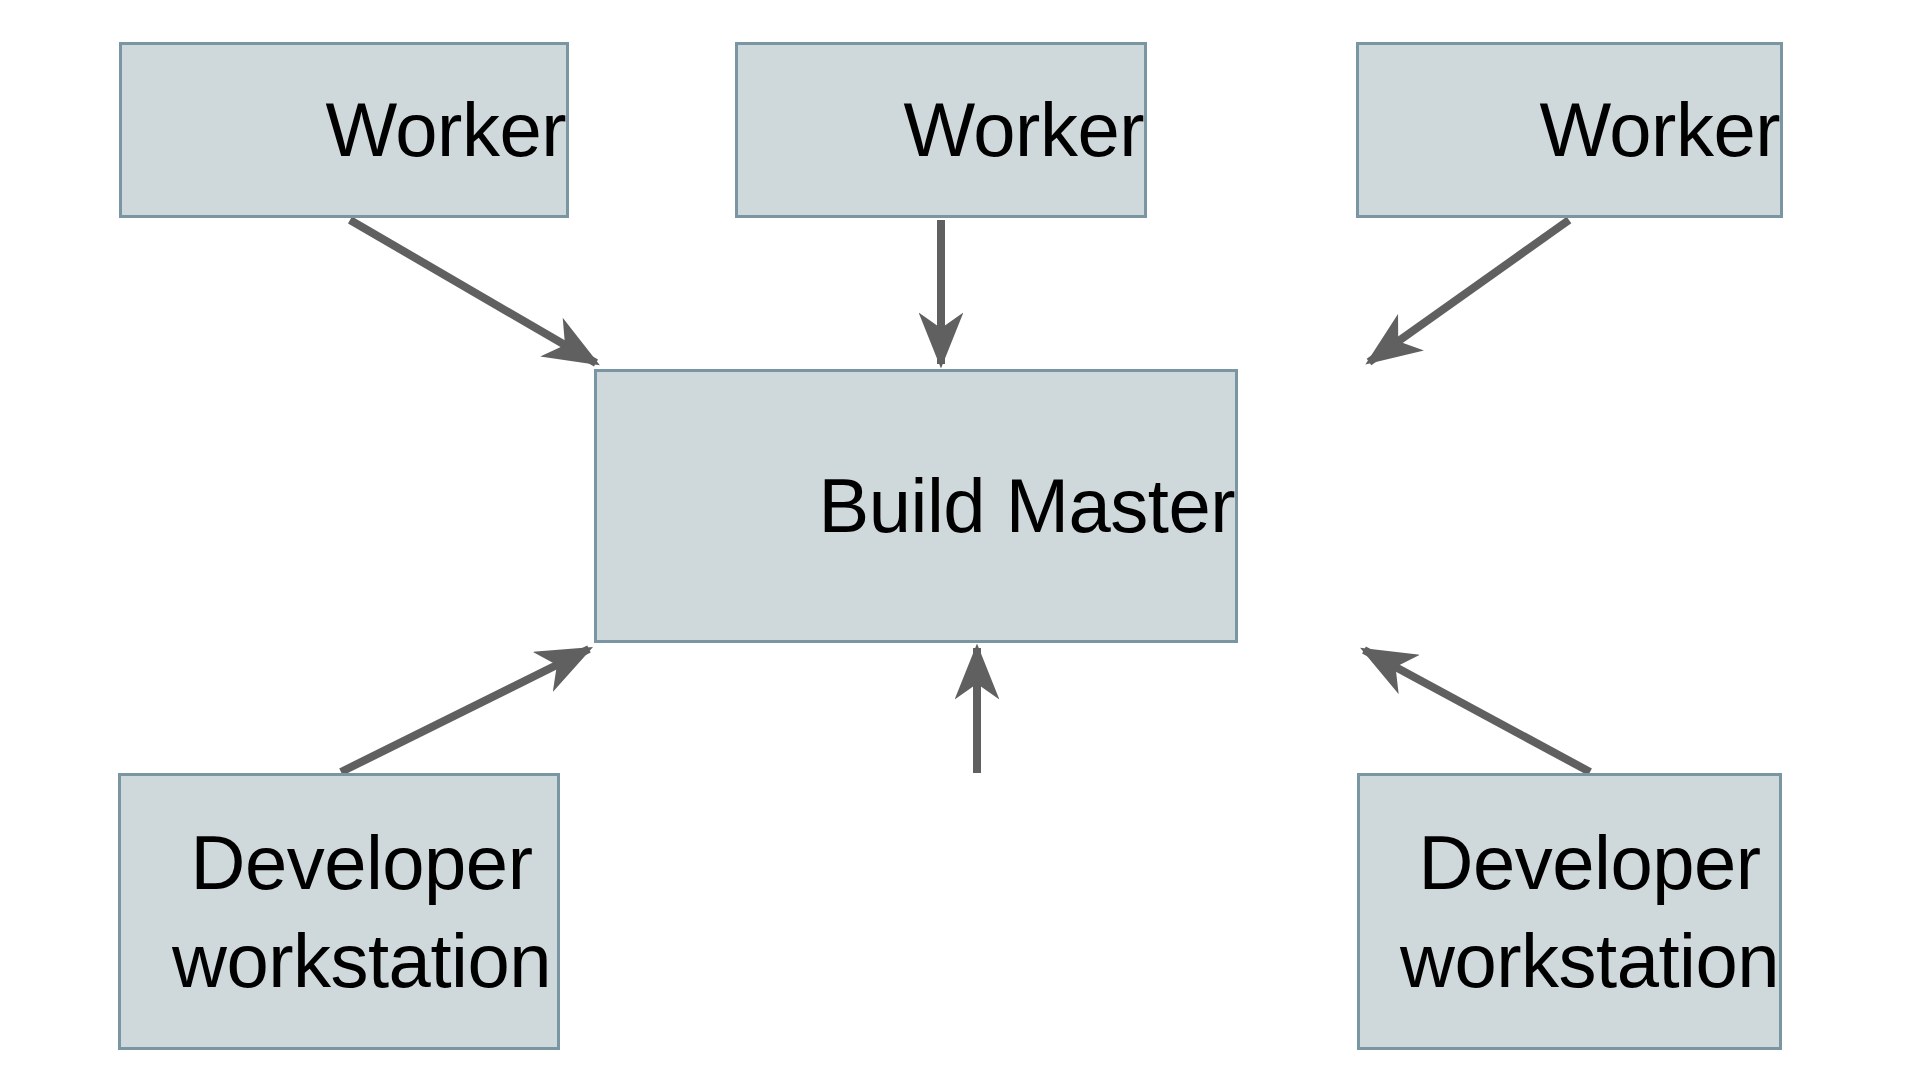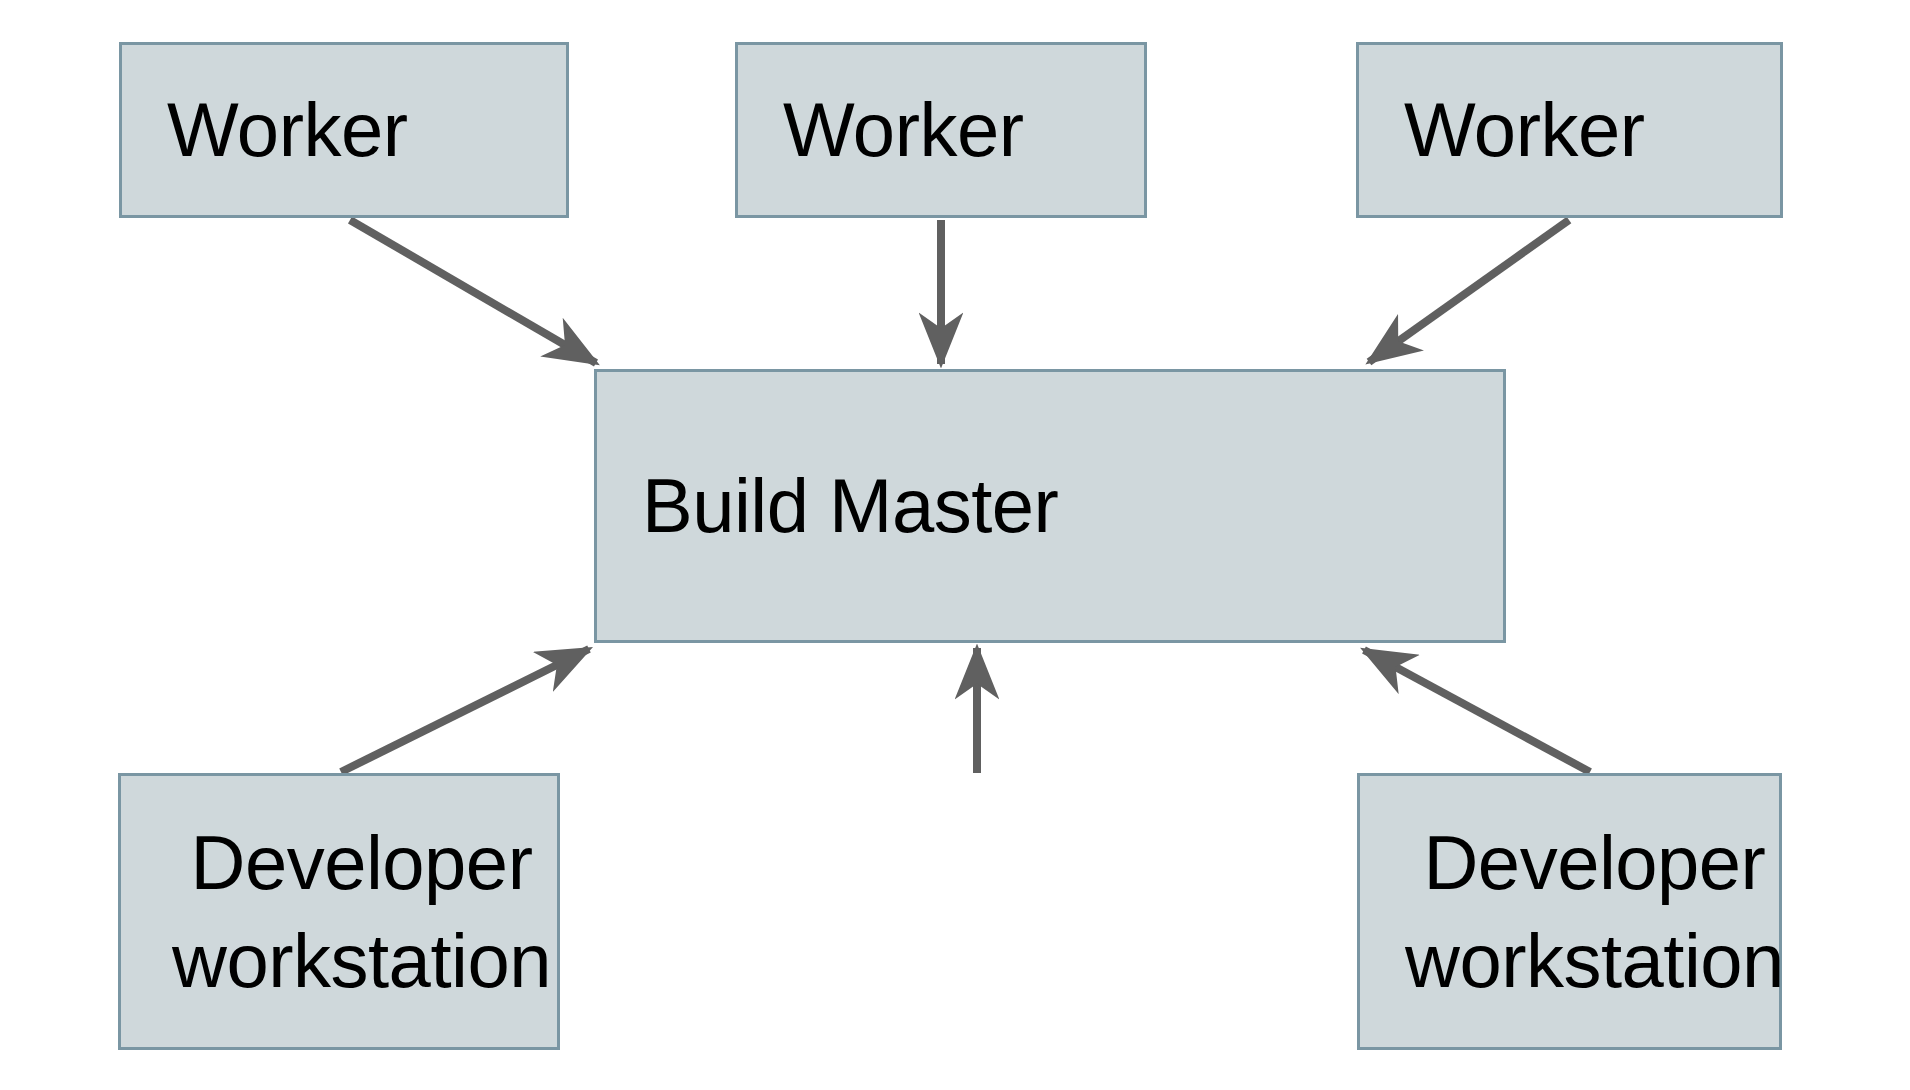--- a/index.html
+++ b/index.html
@@ -34,34 +34,34 @@
   }
   .edges-layer .arrowhead-shape{
     fill:var(--arrow);
   }
   .node{
     position:absolute;
     background:var(--node-fill);
     border:3px solid var(--node-border);
     display:flex;
     align-items:center;
-    justify-content:flex-start;
+    justify-content:flex-end;
     text-align:center;
     padding-left:45px;
   }
   .node-label{
     color:var(--label-text);
     font-size:76px;
     line-height:1.28;
     letter-spacing:-0.5px;
   }
   .node-worker-1{left:119px;top:42px;width:450px;height:176px;}
   .node-worker-2{left:735px;top:42px;width:412px;height:176px;}
   .node-worker-3{left:1356px;top:42px;width:427px;height:176px;}
-  .node-build-master{left:594px;top:369px;width:912px;height:274px;}
+  .node-build-master{left:594px;top:369px;width:644px;height:274px;}
   .node-developer-workstation-left{left:118px;top:773px;width:442px;height:277px;}
   .node-ci-server{left:740px;top:775px;width:473px;height:278px;}
   .node-developer-workstation-right{left:1357px;top:773px;width:425px;height:277px;}
 </style>
 </head>
 <body>
 
 <div class="diagram">
 
   <svg class="edges-layer" width="1910" height="1090" viewBox="0 0 1910 1090" xmlns="http://www.w3.org/2000/svg">

